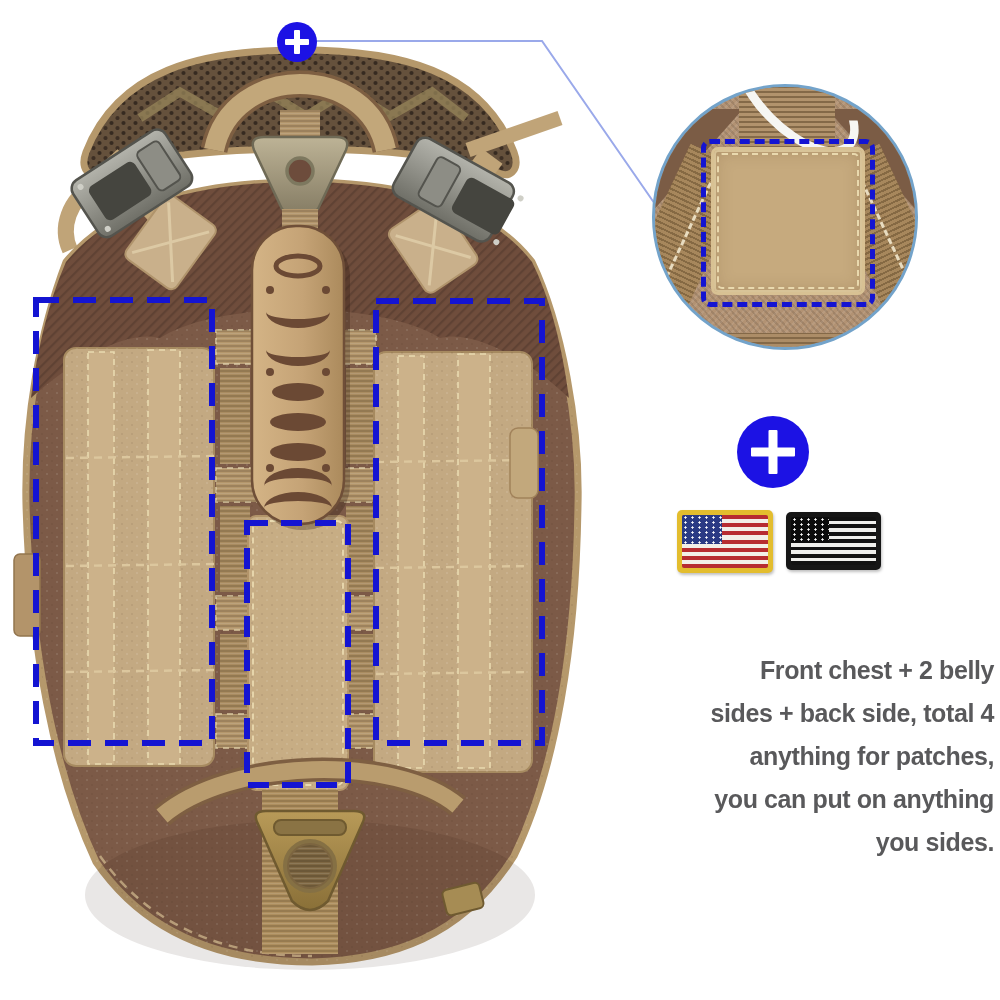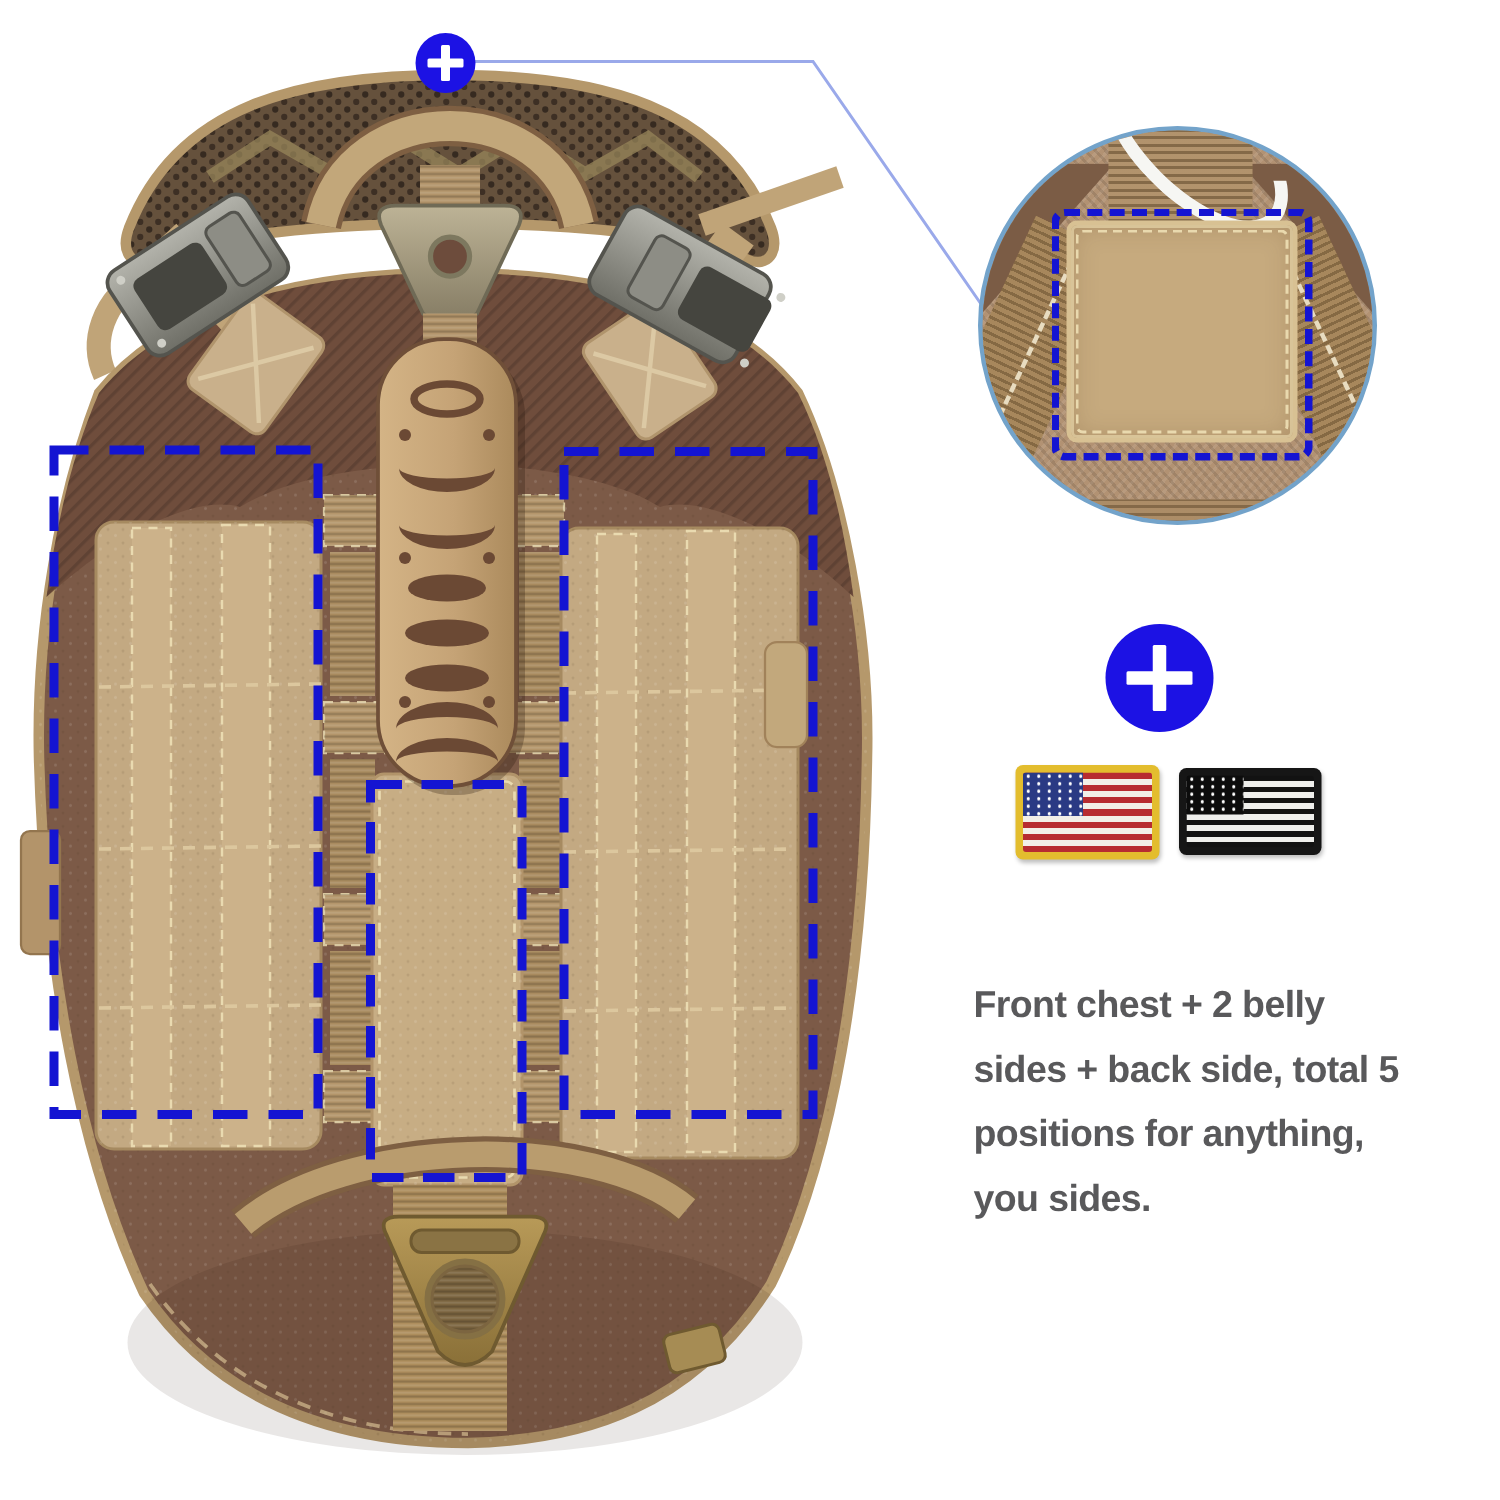--- a/index.html
+++ b/index.html
@@ -1,17 +1,17 @@
 <!DOCTYPE html>
 <html><head>
 <meta charset="utf-8">
 <style>
   html,body{margin:0;padding:0;background:#fff;}
   #canvas{position:relative;width:1000px;height:1000px;background:#ffffff;overflow:hidden;
-          font-family:"Liberation Sans",sans-serif;}
+          font-family:"Liberation Sans",sans-serif;text-align:right;}
   .abs{position:absolute;}
 
   
   .plus-badge{position:absolute;border-radius:50%;background:#1c12e4;}
   .plus-badge::before,.plus-badge::after{content:"";position:absolute;background:#fff;
      left:50%;top:50%;transform:translate(-50%,-50%);border-radius:1px;}
   .plus-badge.small{left:277px;top:22px;width:40px;height:40px;}
   .plus-badge.small::before{width:24px;height:6px;}
   .plus-badge.small::after{width:6px;height:24px;}
   .plus-badge.big{left:737px;top:416px;width:72px;height:72px;}
@@ -297,18 +297,19 @@
   </div>
   <div class="flag flag-bw">
     <div class="inner">
       <div class="stripes"></div>
       <div class="canton"></div>
     </div>
   </div>
 
   <div class="abs desc">
     <div>Front chest + 2 belly</div>
-    <div>sides + back side, total 5</div>
-    <div>positions for anything,</div>
+    <div>sides + back side, total 4</div>
+    <div>anything for patches,</div>
+    <div>you can put on anything</div>
     <div>you sides.</div>
   </div>
 
 </div>
 
 </body></html>

